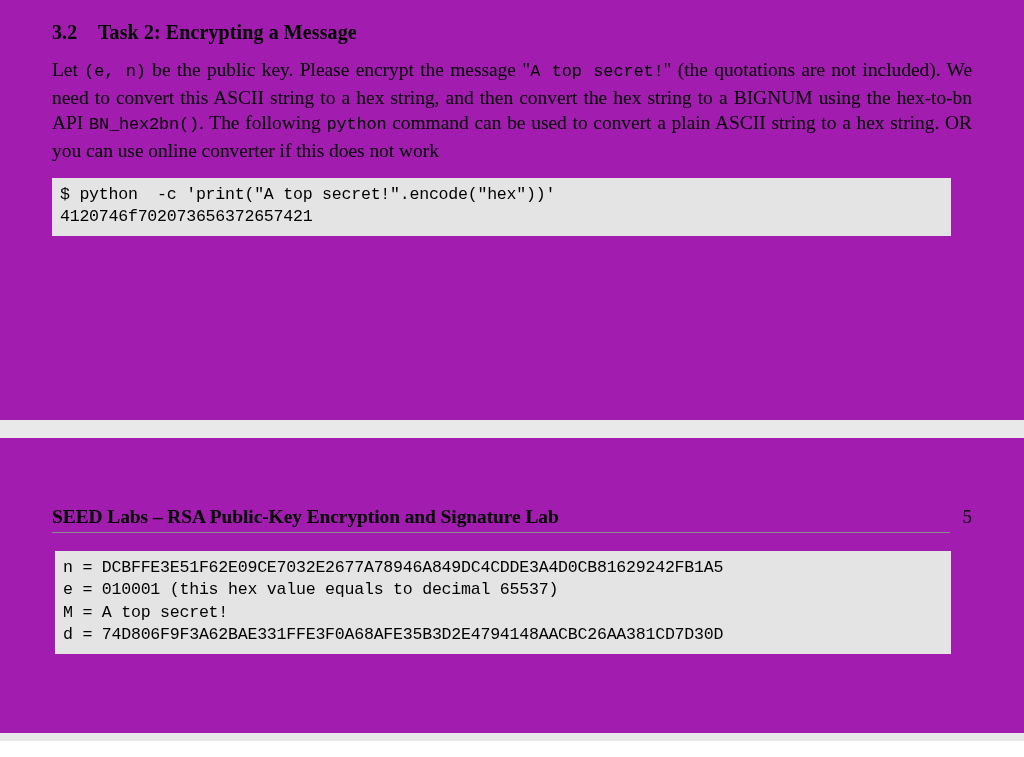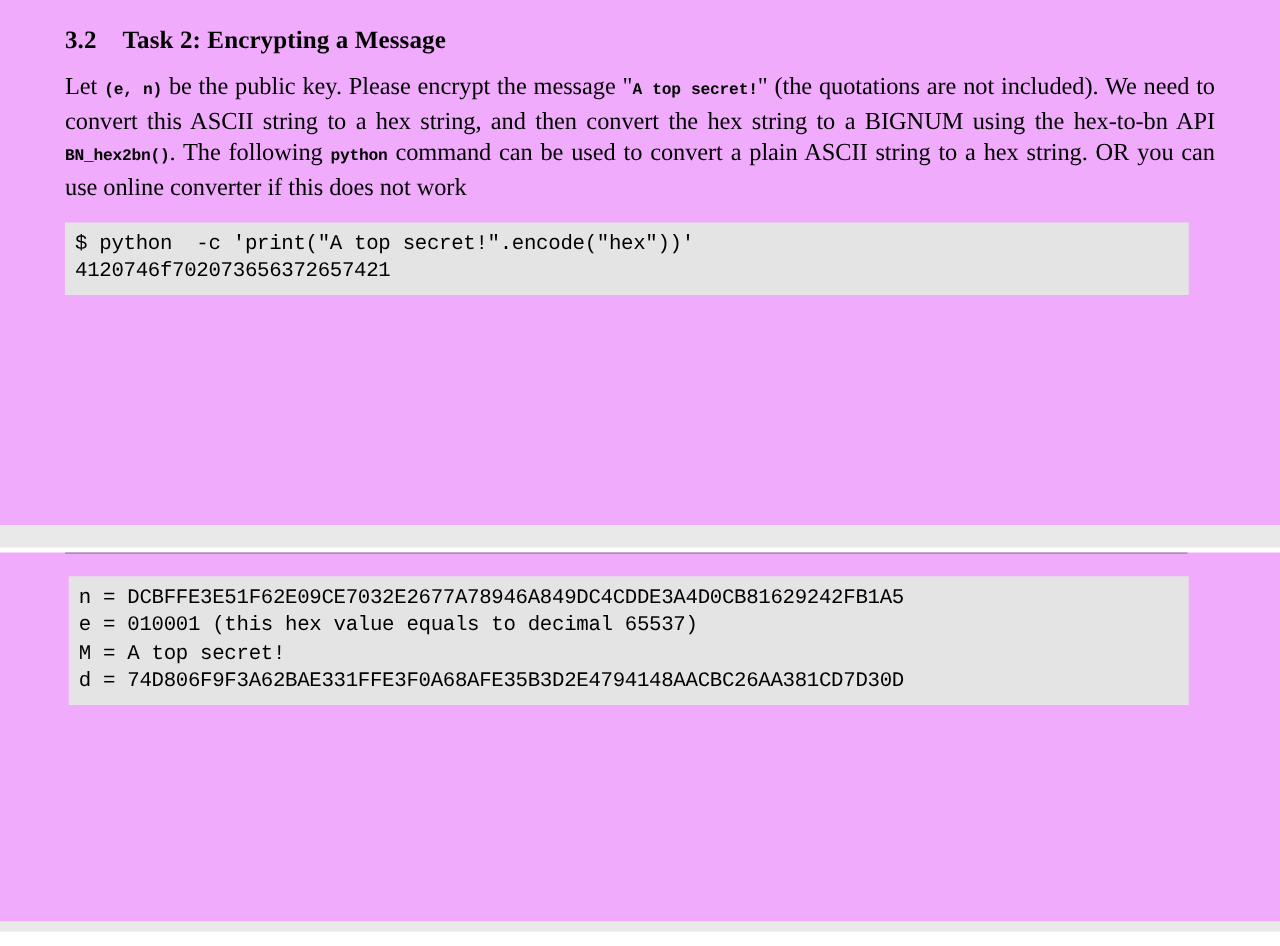--- a/index.html
+++ b/index.html
@@ -11,21 +11,21 @@
     width: 1024px;
     height: 757px;
     font-family: "Liberation Serif", serif;
     color: #000000;
     overflow: hidden;
     position: relative;
   }
 
   .page {
     position: relative;
-    background: #f0abfc;
+    background: #a21caf;
     width: 1024px;
     box-sizing: border-box;
   }
 
   .page-top {
     padding: 0 52px;
     height: 420px;
   }
 
   .page-gap {
@@ -59,23 +59,22 @@
     margin: 13px 0 0 0;
     text-align: justify;
     letter-spacing: -0.05px;
   }
   p.body-text.indented {
     text-indent: 28px;
   }
 
   .mono-inline {
     font-family: "Liberation Mono", monospace;
-    font-size: 13px;
+    font-size: 17px;
     letter-spacing: -0.2px;
-    font-weight: bold;
   }
 
   pre.code-block {
     background: #e4e4e4;
     font-family: "Liberation Mono", monospace;
     font-size: 16.6px;
     line-height: 22.4px;
     margin: 0;
     padding: 6px 0 7px 8px;
     white-space: pre;
@@ -139,20 +138,24 @@
     <pre class="code-block">$ python  -c 'print("A top secret!".encode("hex"))'
 4120746f702073656372657421</pre>
   </div>
 
 </div>
 
 <div class="page-gap"></div>
 
 <div class="page page-bottom">
 
+  <div class="running-head">
+    <span class="rh-title">SEED Labs – RSA Public-Key Encryption and Signature Lab</span>
+    <span class="rh-page">5</span>
+  </div>
   <div class="rh-rule"></div>
 
 
   <div class="code-wrap-bottom">
     <pre class="code-block">n = DCBFFE3E51F62E09CE7032E2677A78946A849DC4CDDE3A4D0CB81629242FB1A5
 e = 010001 (this hex value equals to decimal 65537)
 M = A top secret!
 d = 74D806F9F3A62BAE331FFE3F0A68AFE35B3D2E4794148AACBC26AA381CD7D30D</pre>
   </div>
 

